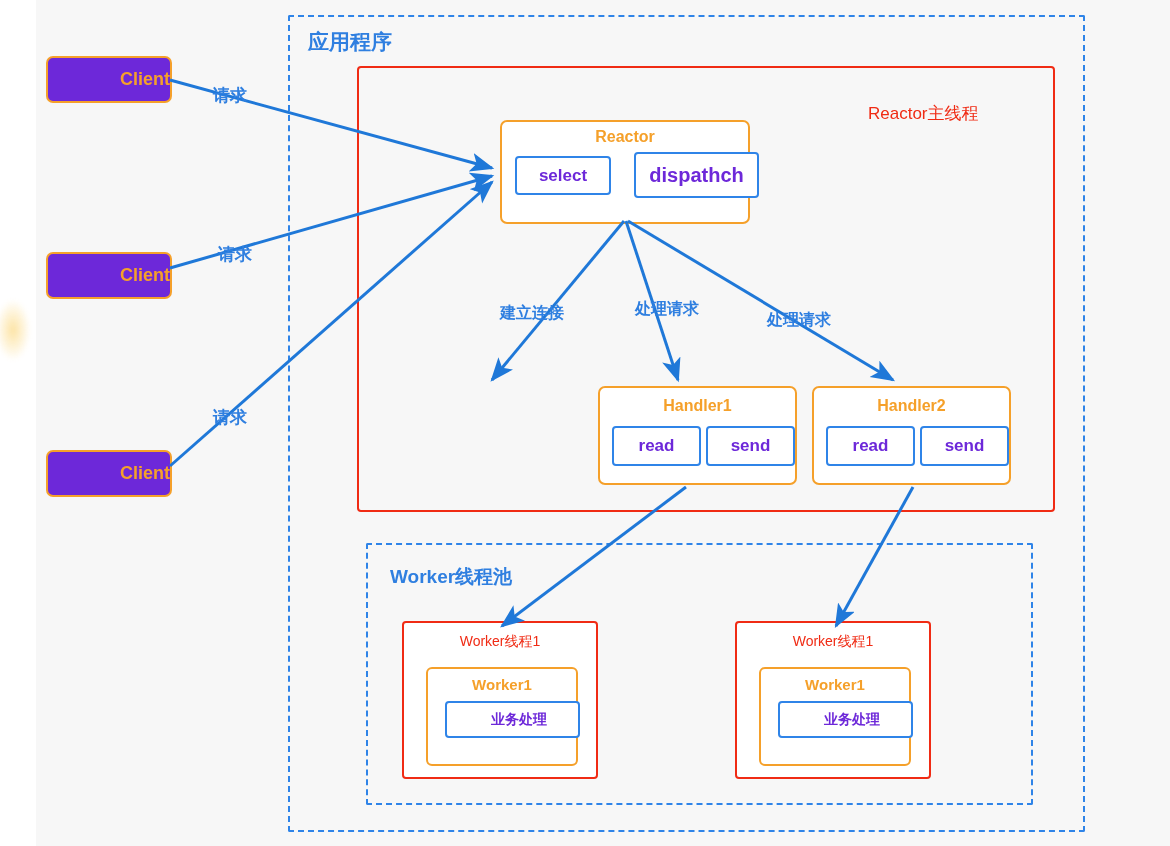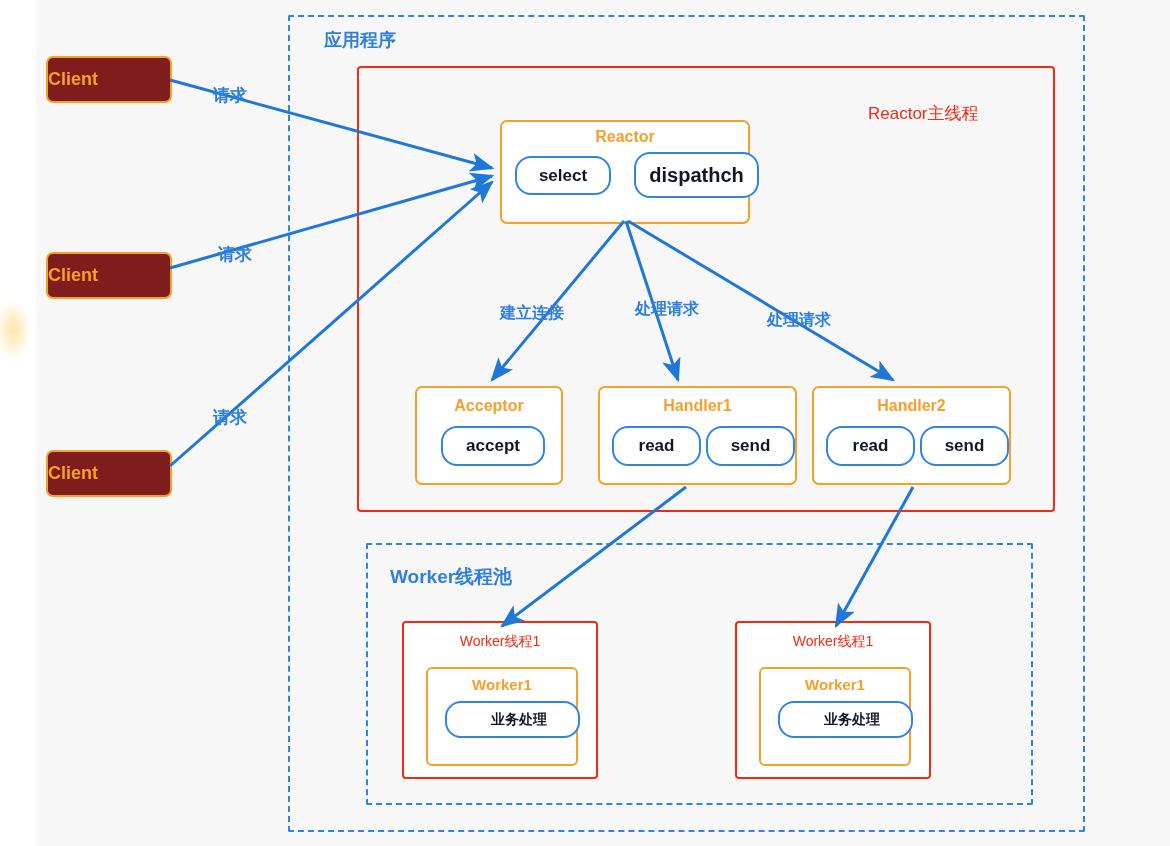--- a/index.html
+++ b/index.html
@@ -23,36 +23,36 @@
     position:absolute;left:-4px;top:300px;width:34px;height:60px;
     background:radial-gradient(ellipse at center,rgba(250,205,90,.55) 0%,rgba(250,205,90,0) 72%);
     filter:blur(2px);
   }
 
   
   .box{position:absolute;box-sizing:border-box;background:#ffffff;}
   .orange-box{border:2.5px solid #f5a02a;border-radius:7px;}
   .red-box{border:2.5px solid #f02b14;border-radius:4px;}
   .blue-pill{
-    border:2.5px solid #2f84e8;border-radius:16px;background:#ffffff;
-    color:#0f172a;font-weight:bold;display:flex;align-items:center;justify-content:center;
+    border:2.5px solid #2f84e8;border-radius:4px;background:#ffffff;
+    color:#6d28d9;font-weight:bold;display:flex;align-items:center;justify-content:center;
   }
   .dashed-box{
     position:absolute;box-sizing:border-box;
     border:2.5px dashed #2f84e8;background:transparent;border-radius:2px;
   }
 
   .title-orange{color:#f5a02a;font-weight:bold;text-align:center;}
   .title-red{color:#f02b14;font-weight:normal;text-align:center;}
   .label-blue{position:absolute;color:#2f7fe0;font-weight:bold;white-space:nowrap;}
 
   
   .client{
-    width:122px;height:43px;border:2.5px solid #f5a02a;border-radius:7px;background:#7f1d1d;
-    display:flex;align-items:center;justify-content:flex-start;
+    width:122px;height:43px;border:2.5px solid #f5a02a;border-radius:7px;background:#6d28d9;
+    display:flex;align-items:center;justify-content:flex-end;
     color:#f5a02a;font-weight:bold;font-size:18px;
   }
 
   
   #reactor-box{left:500px;top:120px;width:250px;height:104px;}
   #reactor-title{position:absolute;left:0;top:6px;width:100%;font-size:16px;}
   #reactor-select{position:absolute;left:13px;top:34px;width:92px;height:35px;font-size:17px;}
   #reactor-dispatch{position:absolute;left:132px;top:30px;width:121px;height:42px;font-size:20px;}
 
   
@@ -74,45 +74,41 @@
 </head>
 <body>
 
 <div id="stage">
 
   <div class="gutter-bg"></div>
   <div class="canvas-bg"></div>
   <div class="bg-artifact"></div>
 
   <div class="dashed-box" id="app-container" style="left:288px;top:15px;width:797px;height:817px;"></div>
-  <div class="label-blue" id="app-label" style="left:324px;top:28px;font-size:18px;text-align:center;">应用程序</div>
+  <div class="label-blue" id="app-label" style="left:308px;top:28px;font-size:21px;text-align:center;">应用程序</div>
 
   <div class="box red-box" id="reactor-thread-box" style="left:357px;top:66px;width:698px;height:446px;background:transparent;"></div>
   <div class="title-red" id="reactor-thread-label" style="position:absolute;left:868px;top:102px;font-size:17px;width:auto;">Reactor主线程</div>
 
   <div class="client" style="position:absolute;left:46px;top:56px;">
     <span>Client</span>
   </div>
   <div class="client" style="position:absolute;left:46px;top:252px;">
     <span>Client</span>
   </div>
   <div class="client" style="position:absolute;left:46px;top:450px;">
     <span>Client</span>
   </div>
 
   <div class="box orange-box" id="reactor-box">
     <div class="title-orange" id="reactor-title">Reactor</div>
     <div class="blue-pill" id="reactor-select">select</div>
     <div class="blue-pill" id="reactor-dispatch">dispathch</div>
   </div>
 
-  <div class="box orange-box hbox" style="left:415px;top:386px;width:148px;">
-    <div class="title-orange">Acceptor</div>
-    <div class="blue-pill slot" style="left:24px;width:100px;">accept</div>
-  </div>
 
   <div class="box orange-box hbox" style="left:598px;top:386px;width:199px;padding-left:16px;">
     <div class="title-orange">Handler1</div>
     <div class="blue-pill slot" style="left:12px;width:85px;">read</div>
     <div class="blue-pill slot" style="left:106px;width:85px;">send</div>
   </div>
 
   <div class="box orange-box hbox" style="left:812px;top:386px;width:199px;">
     <div class="title-orange">Handler2</div>
     <div class="blue-pill slot" style="left:12px;width:85px;">read</div>

